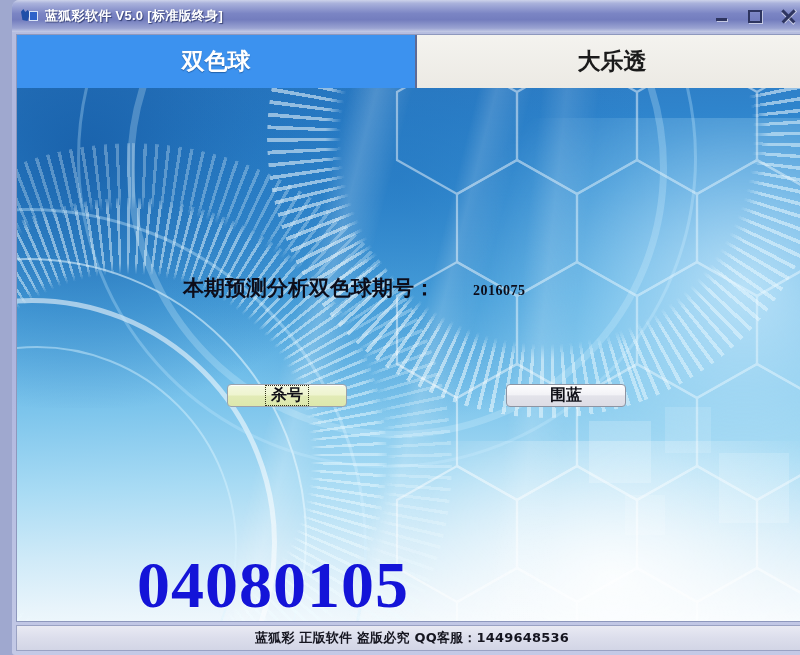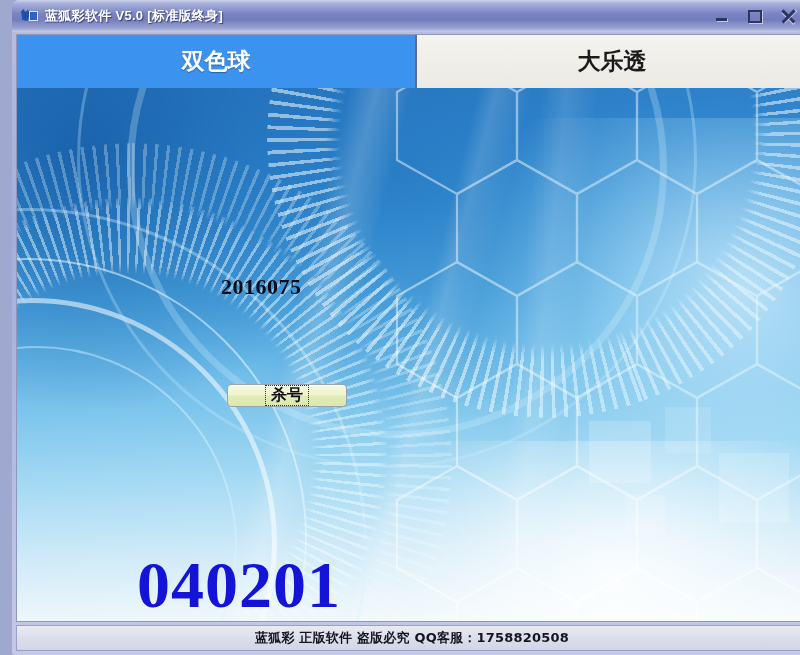--- a/index.html
+++ b/index.html
@@ -238,21 +238,21 @@
     align-items: baseline;
     white-space: nowrap;
   }
   #period-label {
     font-size: 21px;
     font-weight: bold;
     color: #0d0d1a;
     font-family: "DejaVu Sans", "Liberation Sans", sans-serif;
   }
   #period-value {
-    font-size: 22px;
+    font-size: 14px;
     font-weight: bold;
     color: #0d0d1a;
     margin-left: 38px;
     font-family: "Liberation Serif", serif;
     letter-spacing: .5px;
   }
 
   .btn {
     position: absolute;
     height: 23px;
@@ -399,30 +399,35 @@
       <rect x="86" y="6" width="46" height="46" fill="#ffffff" opacity=".30"></rect>
       <rect x="140" y="52" width="70" height="70" fill="#ffffff" opacity=".36"></rect>
       <rect x="46" y="94" width="40" height="40" fill="#ffffff" opacity=".28"></rect>
     </svg>
 
     <div class="bg" id="bg-glow-right"></div>
     <div class="bg" id="bg-glow-bottom"></div>
     <div class="bg" id="streaks"></div>
 
     <div id="period-row">
+      <span id="period-label">本期预测分析双色球期号：</span>
       <span id="period-value">2016075</span>
     </div>
 
     <div class="btn" id="btn-shahao">
       <span class="focus-ring">杀号</span>
     </div>
+    <div class="btn" id="btn-weilan">
+      <span>围蓝</span>
+    </div>
 
     <div id="numbers-row">
       <span class="number">04</span>
-      <span class="number">02</span>
+      <span class="number">08</span>
       <span class="number">01</span>
+      <span class="number">05</span>
     </div>
   </div>
 
   <div id="status-bar">
-    <span id="status-text">蓝狐彩 正版软件  盗版必究  QQ客服：1758820508</span>
+    <span id="status-text">蓝狐彩 正版软件  盗版必究  QQ客服：1449648536</span>
   </div>
 </div>
 
 </body></html>

